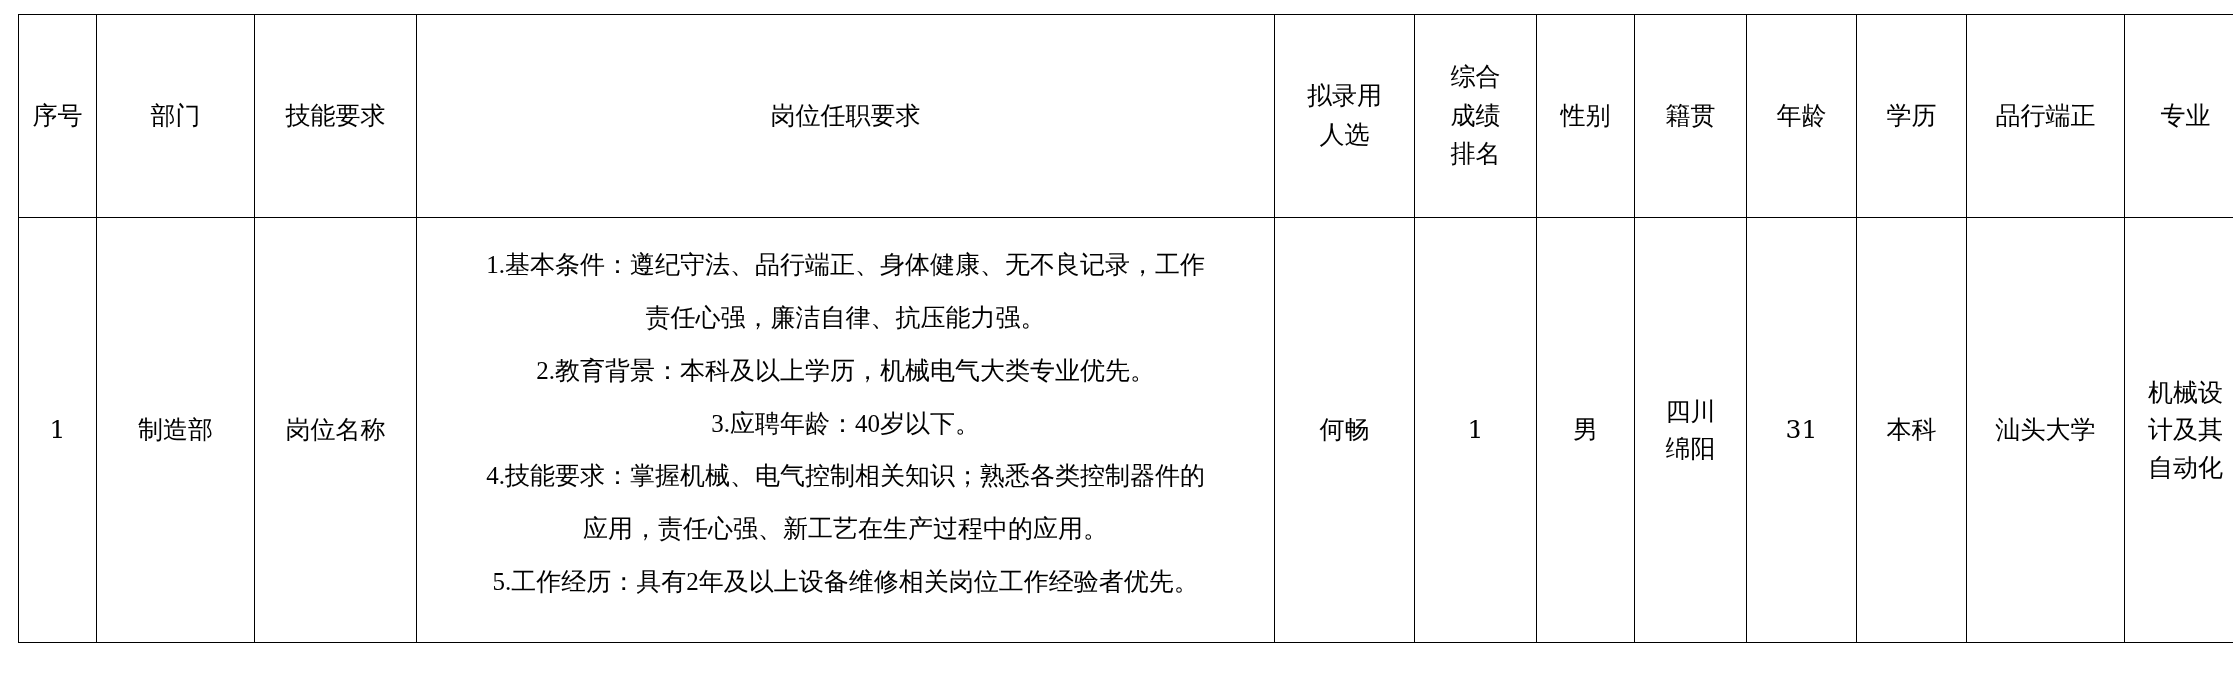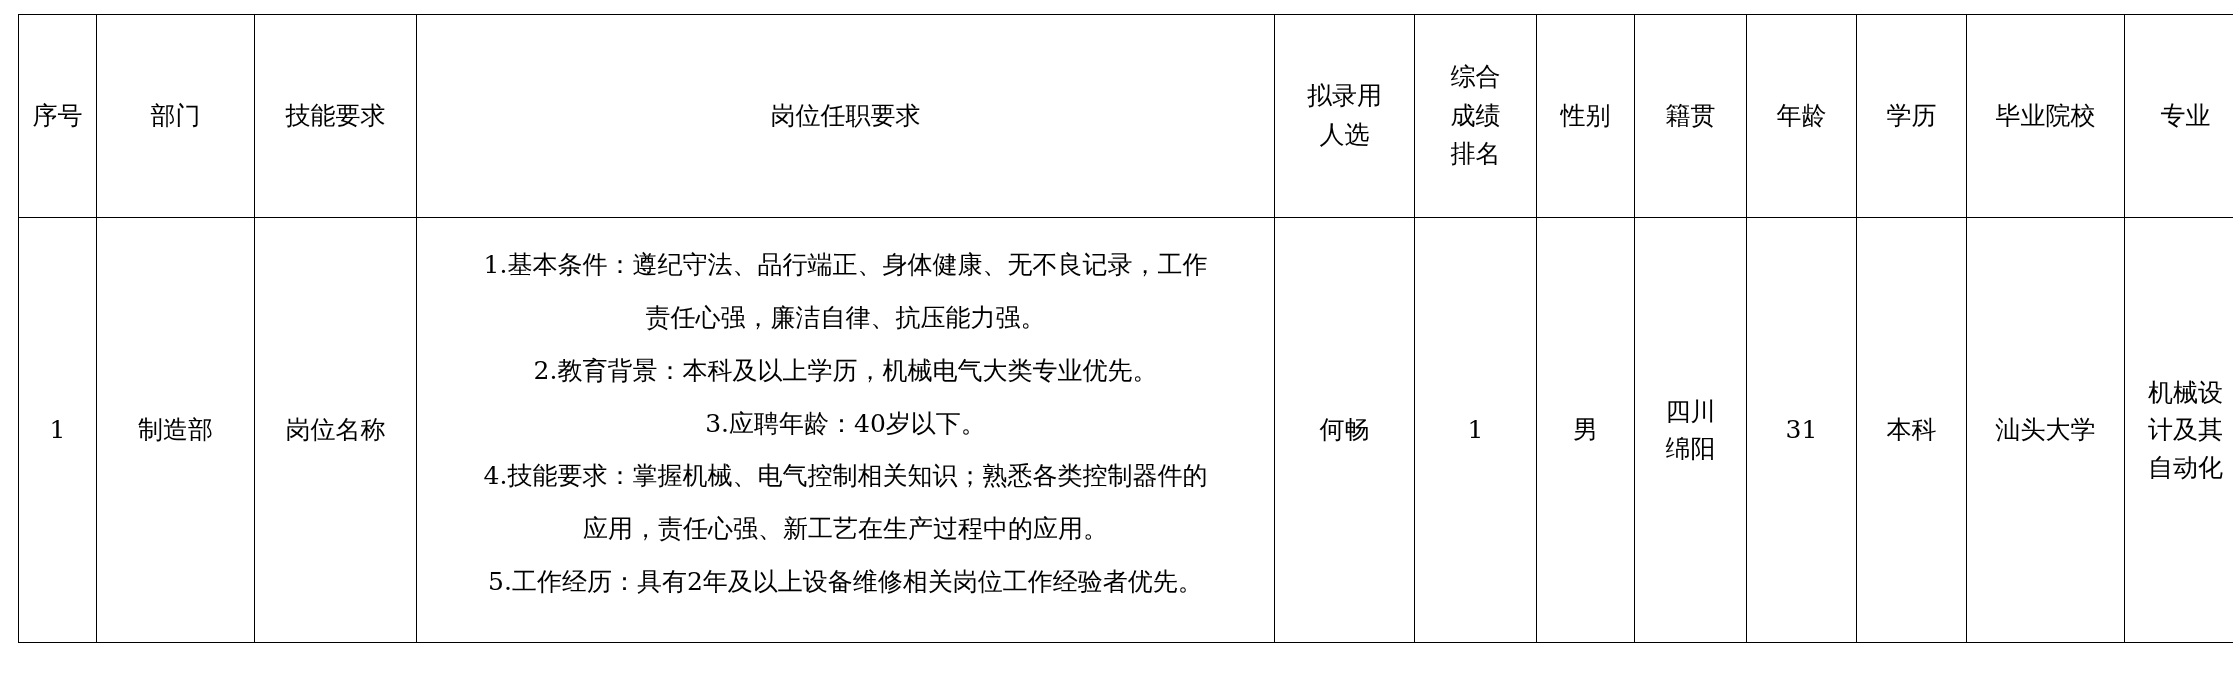--- a/index.html
+++ b/index.html
@@ -60,20 +60,21 @@
   .req-cell {
     text-align: left;
     vertical-align: middle;
     padding: 12px 16px 12px 22px;
   }
   .req-cell .req-line {
     display: block;
     margin: 0 0 14px 0;
     line-height: 1.55;
     white-space: nowrap;
+    font-family: Liberation Serif, serif;
   }
   .req-cell .req-line:last-child {
     margin-bottom: 12px;
   }
   .stack-cell {
     line-height: 1.5;
   }
   .stack-cell span {
     display: block;
   }
@@ -129,21 +130,21 @@
         <th>
           <span class="hdr-stack">籍贯</span>
         </th>
         <th>
           <span class="hdr-stack">年龄</span>
         </th>
         <th>
           <span class="hdr-stack">学历</span>
         </th>
         <th>
-          <span class="hdr-stack">毕业院校</span>
+          <span class="hdr-stack">品行端正</span>
         </th>
         <th>
           <span class="hdr-stack">专业</span>
         </th>
       </tr>
     </thead>
     <tbody>
       <tr>
         <td>1</td>
         <td>制造部</td>

